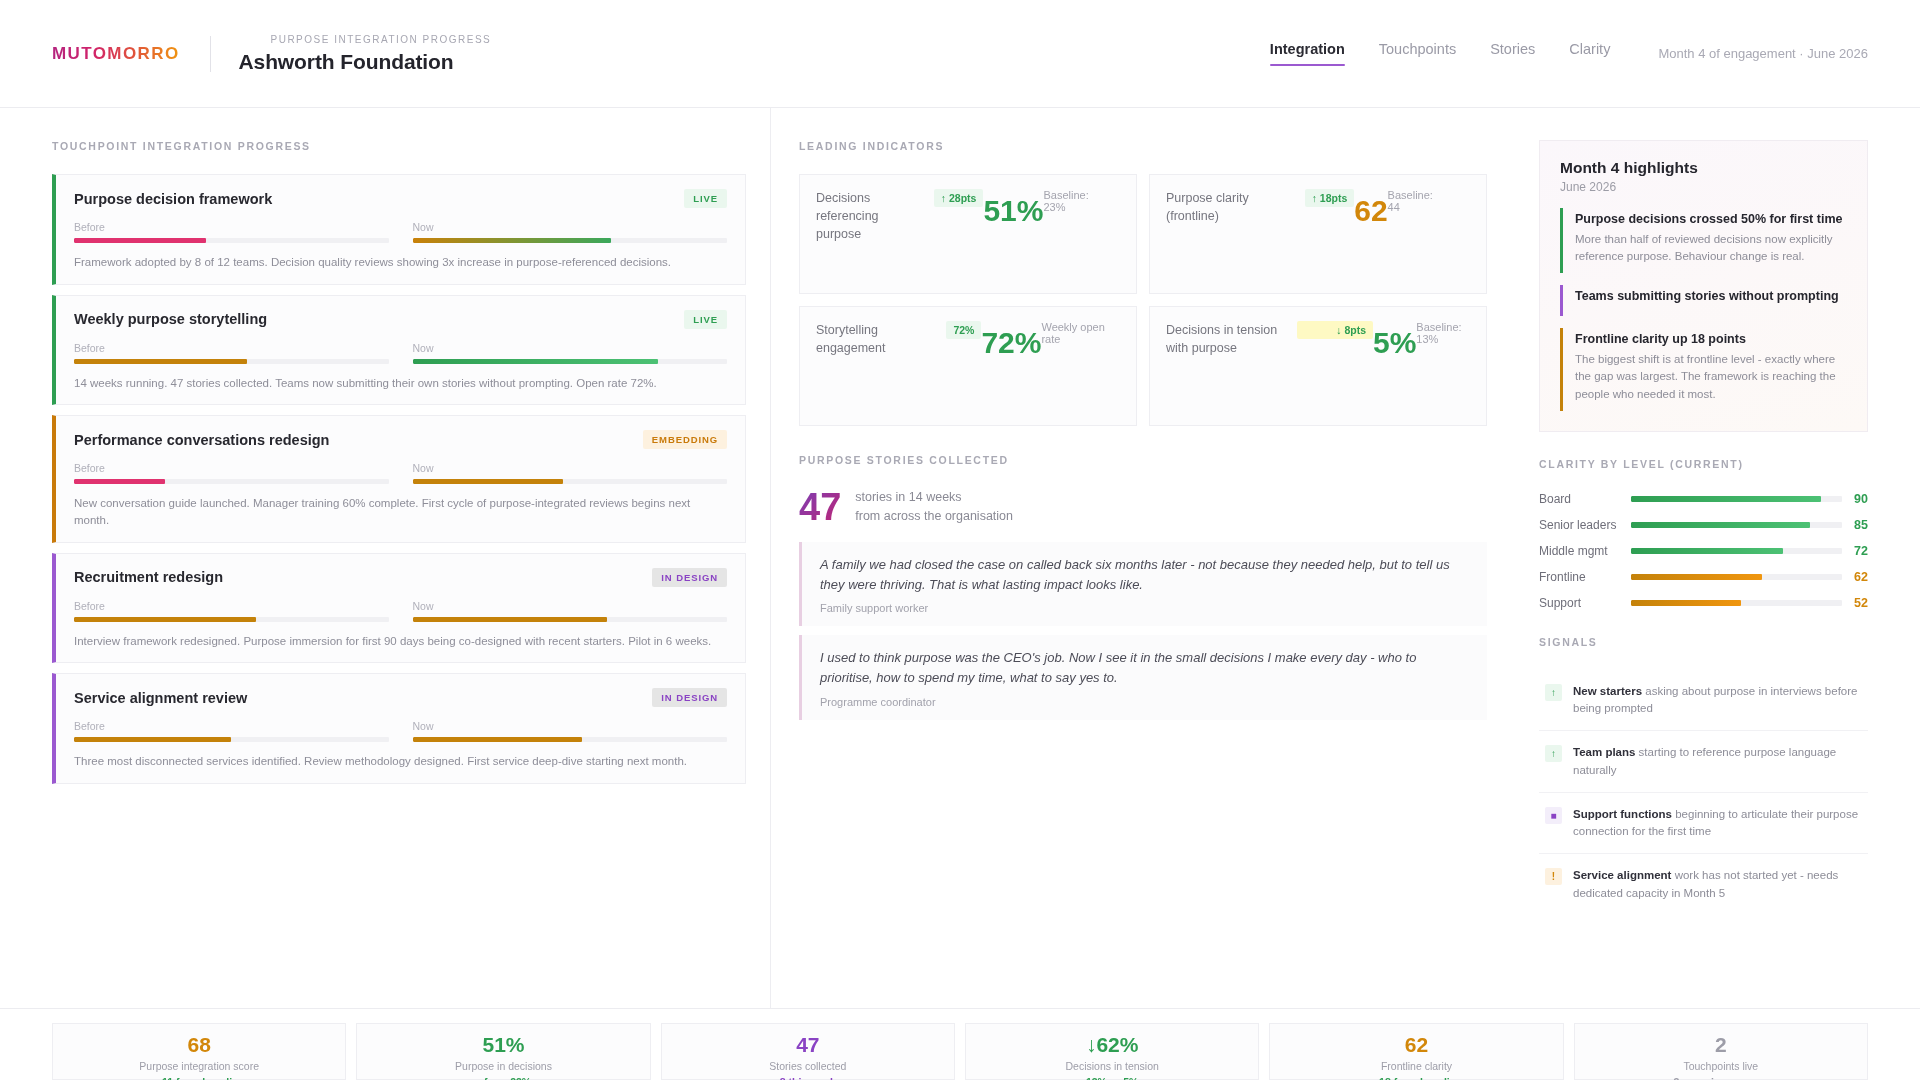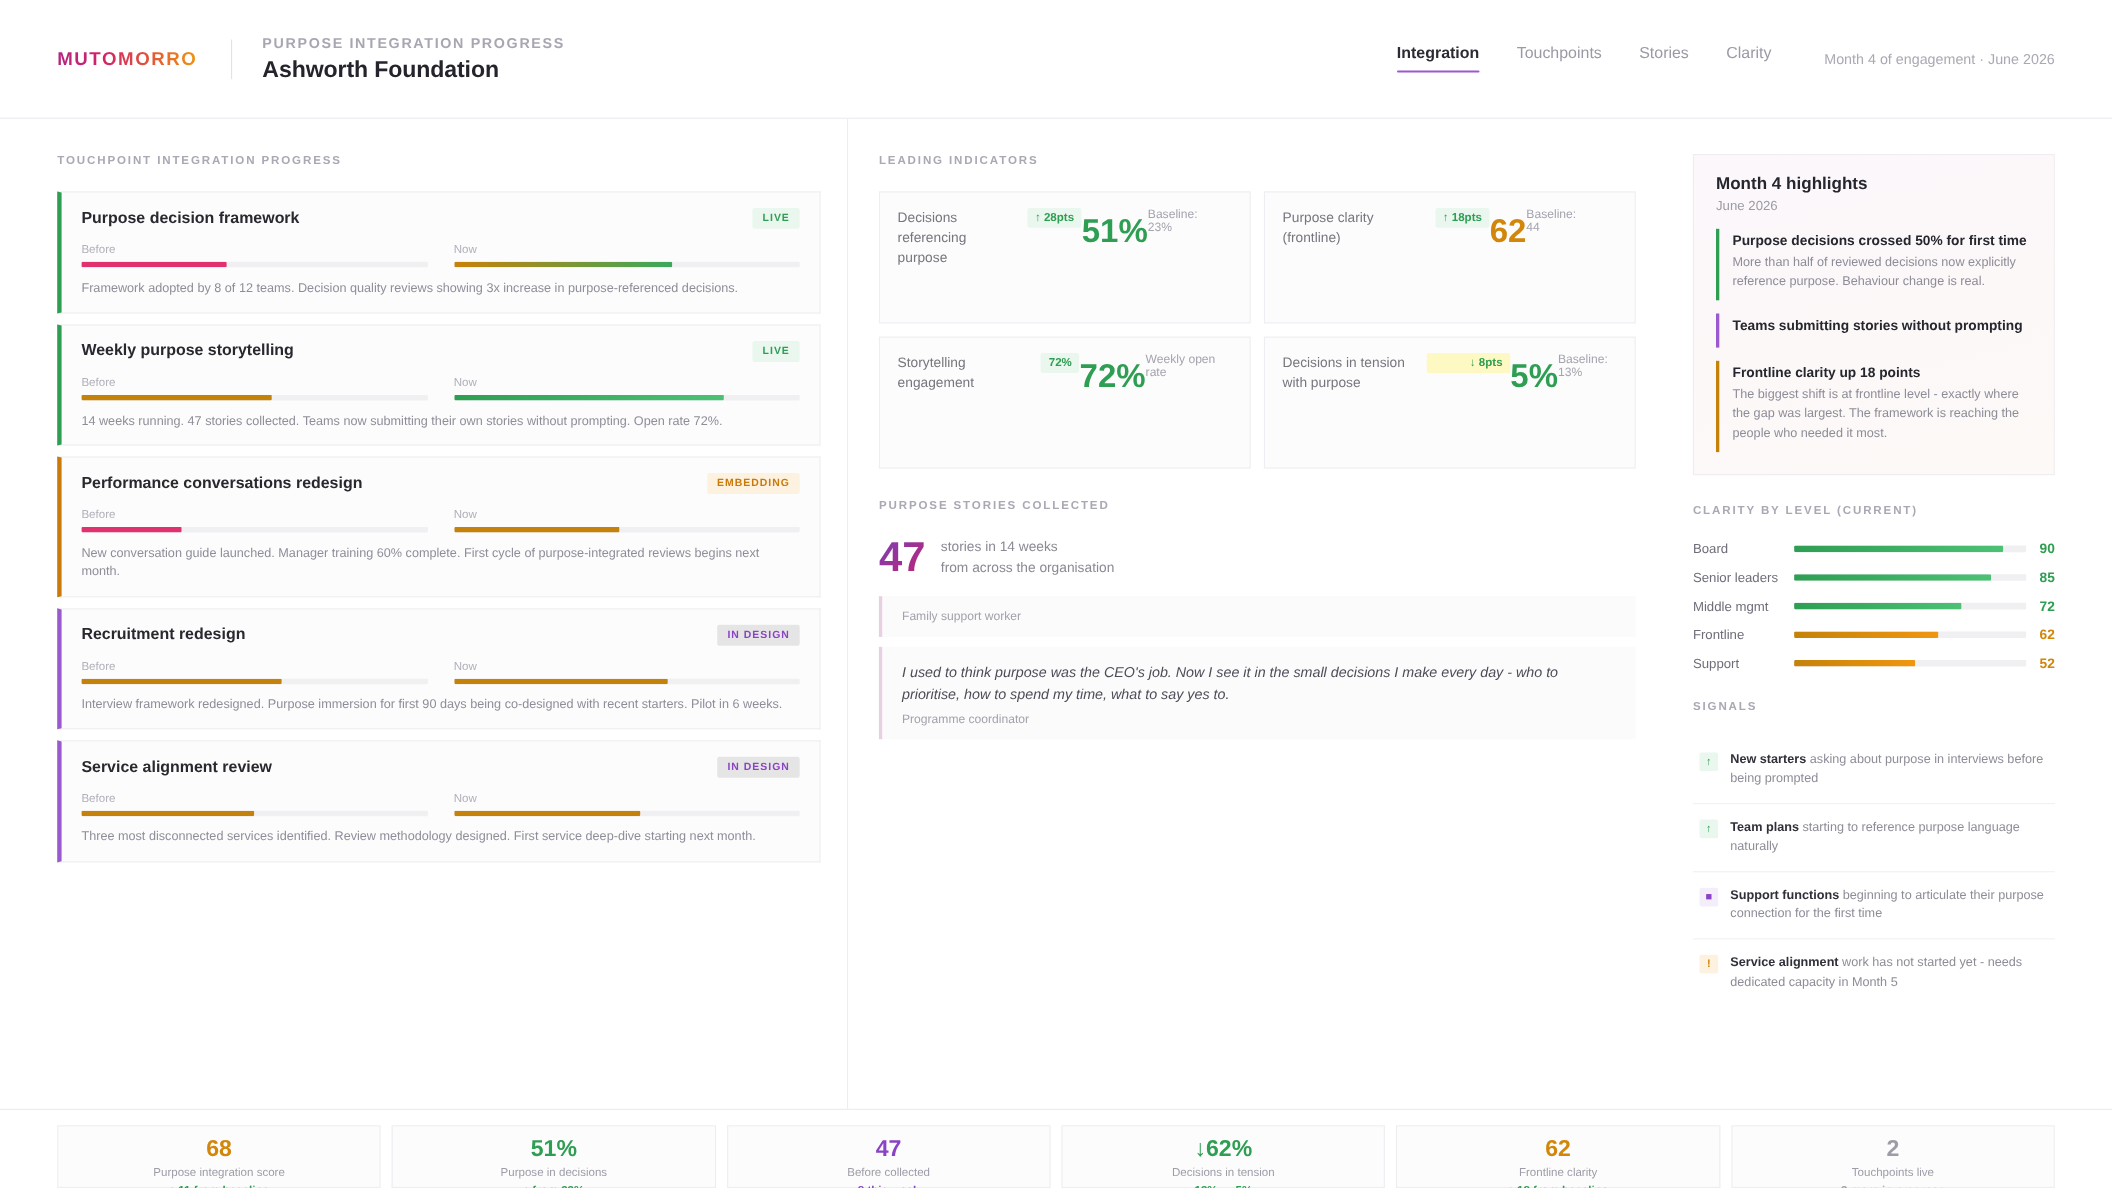--- a/index.html
+++ b/index.html
@@ -25,22 +25,22 @@
     -webkit-background-clip: text; background-clip: text;
     -webkit-text-fill-color: transparent; color: transparent;
     white-space: nowrap;
   }
   .brand-divider {
     width: 1px; height: 36px; background: #e2e2e8;
     margin: 0 28px 0 30px;
   }
   .title-block { display: flex; flex-direction: column; gap: 5px; }
   .eyebrow {
-    font-size: 13px; letter-spacing: 1.5px; font-weight: 700;
-    color: #a7a7b2; text-transform: uppercase;
+    font-size: 10px; letter-spacing: 1.5px; font-weight: 400;
+    color: #a7a7b2; text-transform: uppercase; margin-left: 32px;
   }
   .org-title { font-size: 21px; font-weight: 700; color: #24242c; letter-spacing: -0.1px; }
 
   .nav { margin-left: auto; display: flex; align-items: center; gap: 34px; }
   .nav-item {
     font-size: 14.5px; color: #9a9aa6; cursor: pointer;
     padding-bottom: 9px; position: relative; white-space: nowrap;
   }
   .nav-item.active { color: #2b2b33; font-weight: 700; }
   .nav-item.active::after {
@@ -369,20 +369,21 @@
     <div class="section-label" style="margin-top:28px">PURPOSE STORIES COLLECTED</div>
     <div class="stories-head">
       <div class="stories-num">47</div>
       <div class="stories-sub">
         <div>stories in 14 weeks</div>
         <div>from across the organisation</div>
       </div>
     </div>
     <div id="quote-list">
   <div class="quote">
+    <div class="quote-text">A family we had closed the case on called back six months later - not because they needed help, but to tell us they were thriving. That is what lasting impact looks like.</div>
     <div class="quote-attr">Family support worker</div>
   </div>
   <div class="quote">
     <div class="quote-text">I used to think purpose was the CEO's job. Now I see it in the small decisions I make every day - who to prioritise, how to spend my time, what to say yes to.</div>
     <div class="quote-attr">Programme coordinator</div>
   </div>
       </div>
   </div>
 
   <div class="col-right">
@@ -471,21 +472,21 @@
     <div class="metric-lbl">Purpose integration score</div>
     <div class="metric-delta c-green">↑ 11 from baseline</div>
   </div>
   <div class="metric">
     <div class="metric-val c-green">51%</div>
     <div class="metric-lbl">Purpose in decisions</div>
     <div class="metric-delta c-green">↑ from 23%</div>
   </div>
   <div class="metric">
     <div class="metric-val c-purple">47</div>
-    <div class="metric-lbl">Before collected</div>
+    <div class="metric-lbl">Stories collected</div>
     <div class="metric-delta c-purple">8 this week</div>
   </div>
   <div class="metric">
     <div class="metric-val c-green">↓62%</div>
     <div class="metric-lbl">Decisions in tension</div>
     <div class="metric-delta c-green">13% → 5%</div>
   </div>
   <div class="metric">
     <div class="metric-val c-orange">62</div>
     <div class="metric-lbl">Frontline clarity</div>

